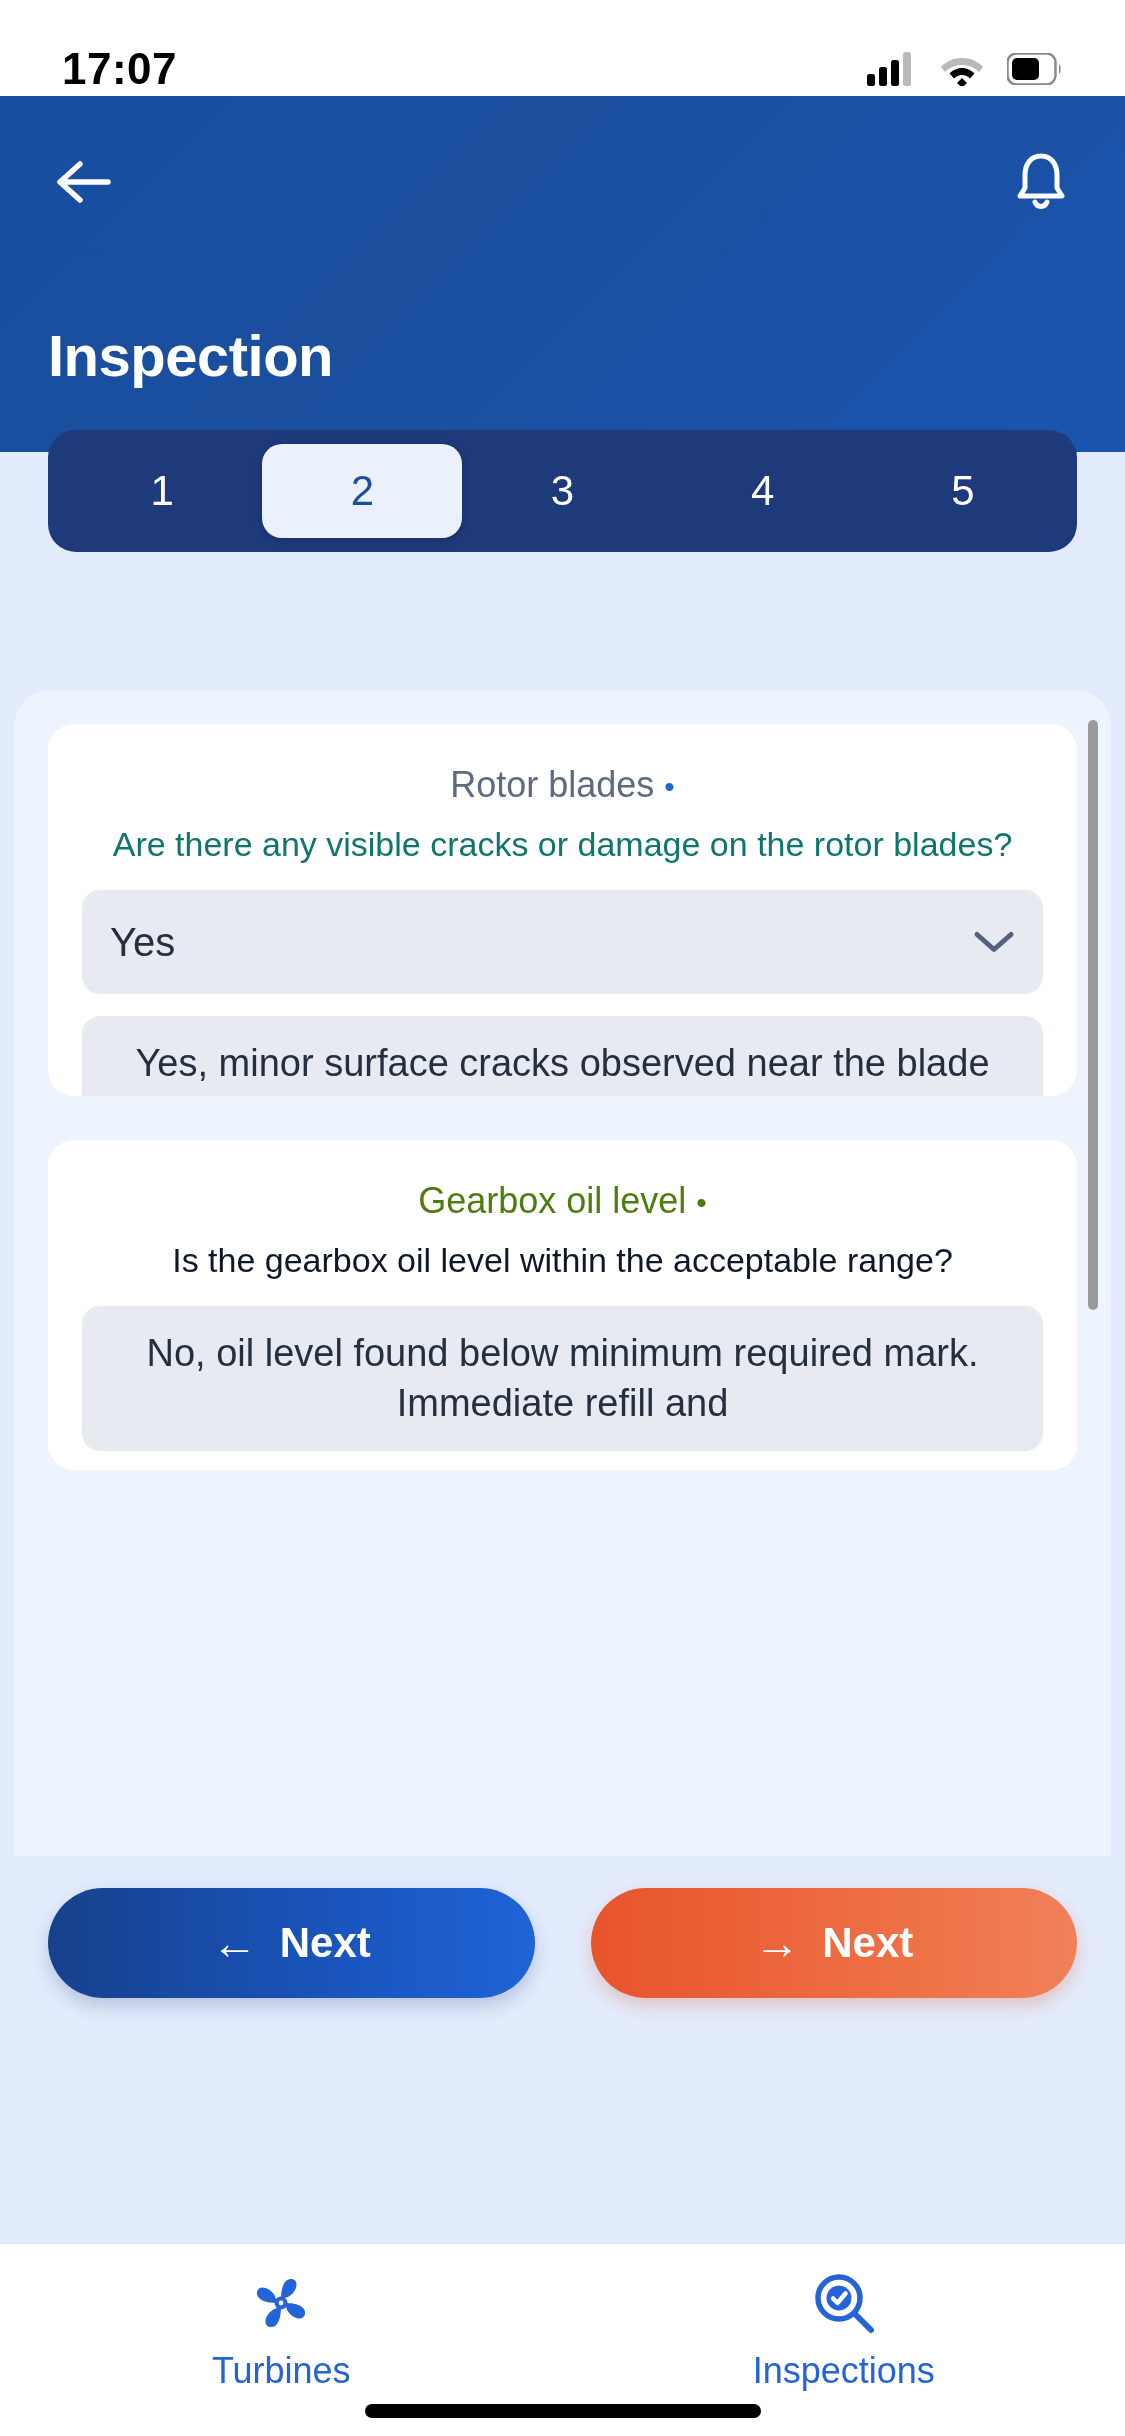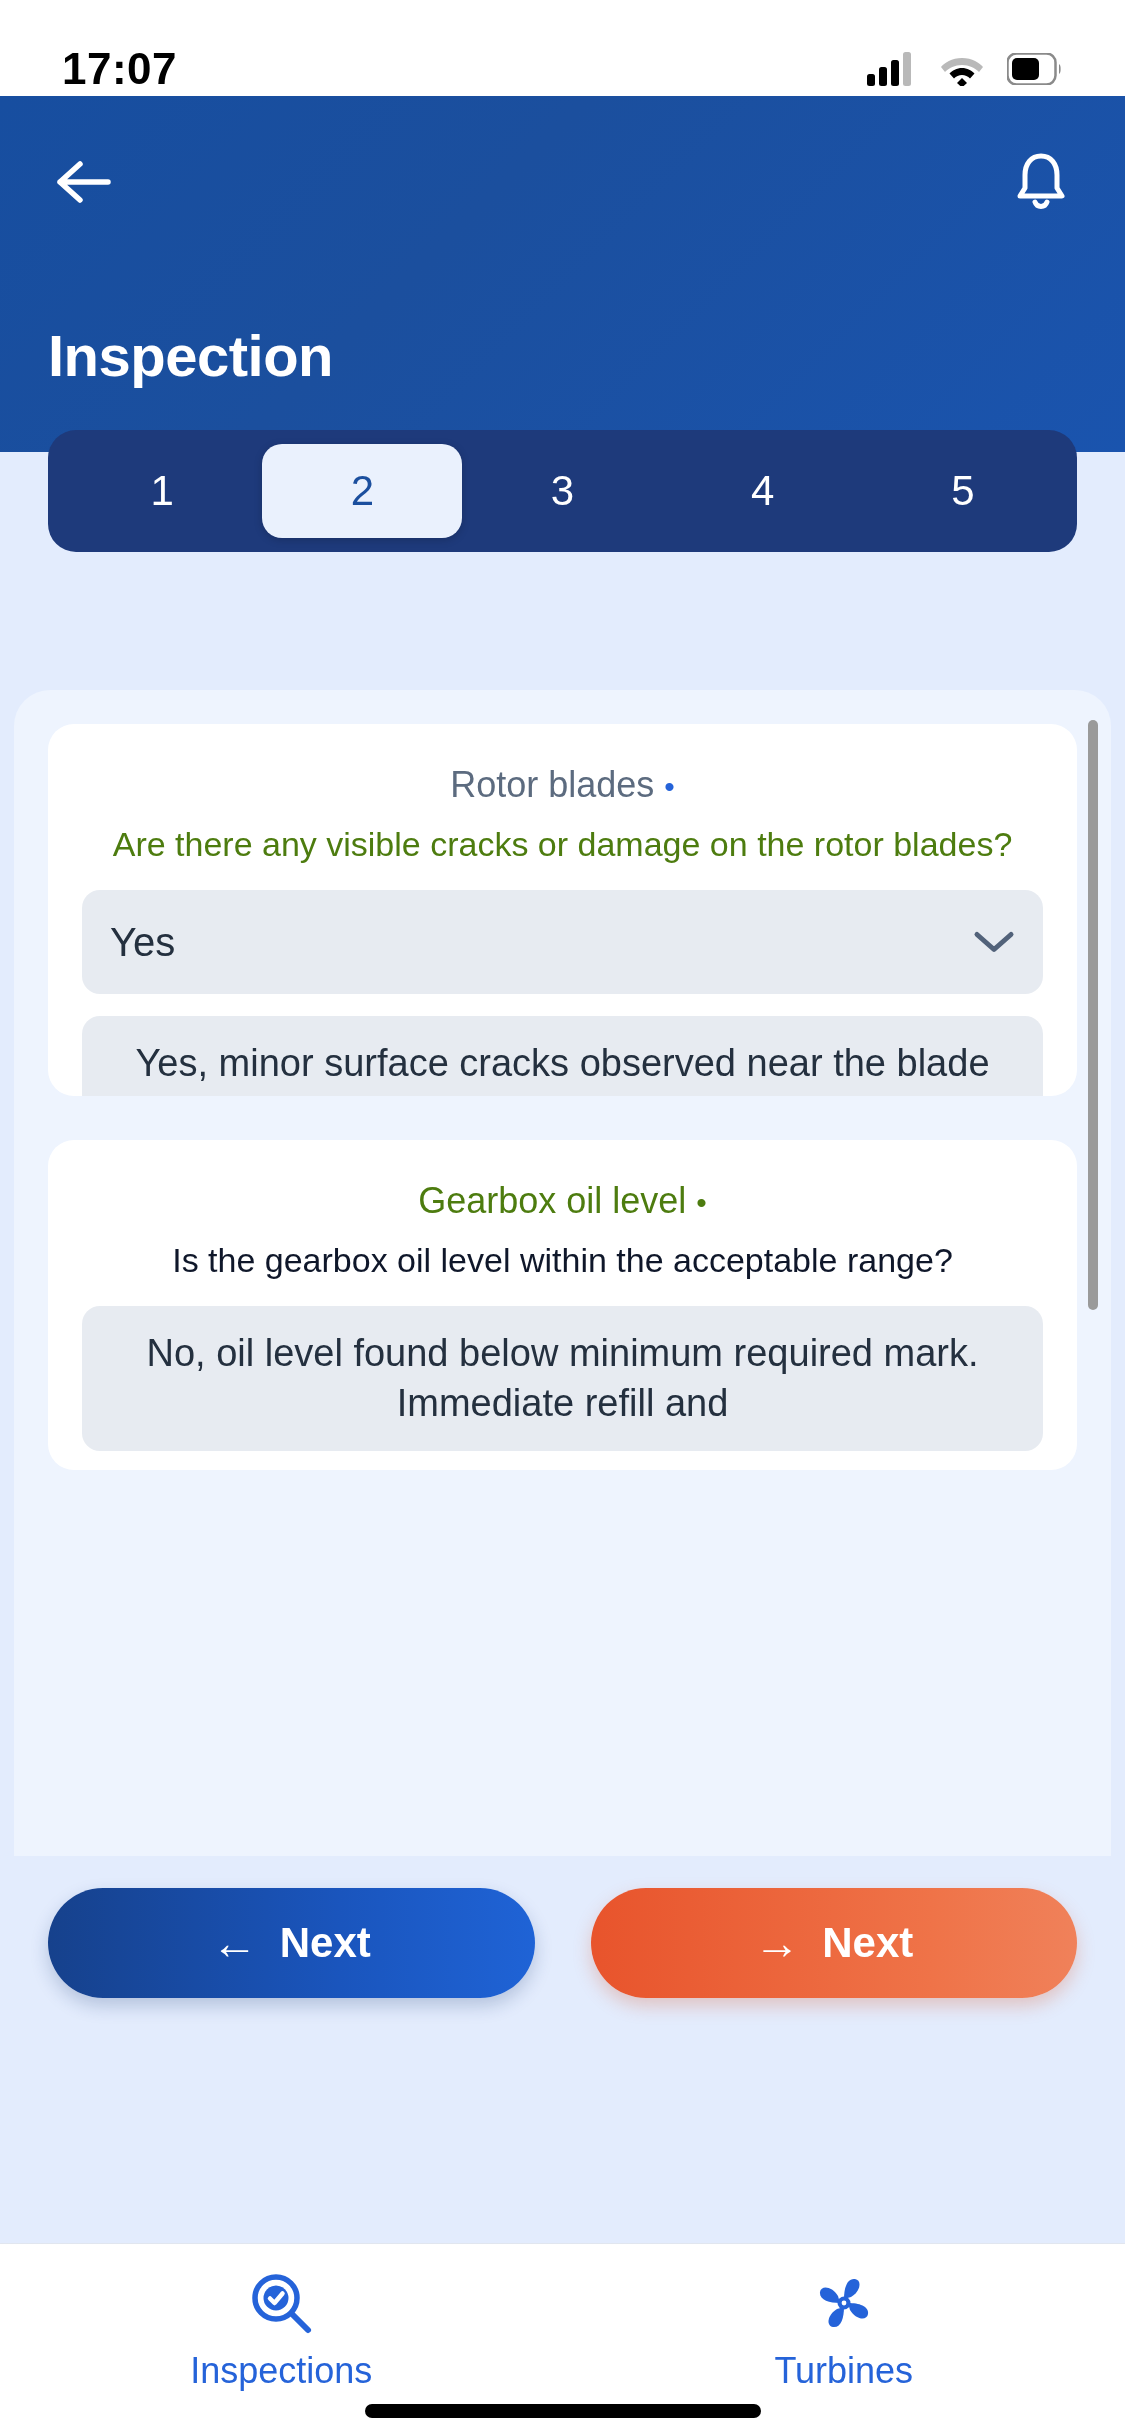--- a/index.html
+++ b/index.html
@@ -66,21 +66,21 @@
     background:#ffffff; border-radius:26px; padding:40px 34px 0 34px;
     margin-bottom:44px; overflow:hidden;text-align:center;
   }
   .card.first { height:372px; }
   .card.second { height:330px; }
 
   .q-label { font-size:36px; margin-bottom:16px; }
   .q-label.muted { color:#5c6b7f; }
   .q-label.accent { color:#4d7c0f; }
   .dot { font-size:30px; }
-  .q-text { font-size:34px; line-height:1.30; color:#4d7c0f; margin-bottom:24px; }
+  .q-text { font-size:34px; line-height:1.30; color:#0f766e; margin-bottom:24px; }
   .q-text.dark { color:#0f172a; }
 
   .select {
     position:relative; background:#e7ebf1; border-radius:18px; height:104px;
     display:flex; align-items:center; padding:0 28px;
     font-size:40px; color:#24303f;
   }
   .chev { position:absolute; right:28px; top:50%; transform:translateY(-50%); }
 
   .answer {
@@ -209,36 +209,36 @@
     </div>
     <div class="nav-btn next">
       <span class="arrow">→</span>
       <span>Next</span>
     </div>
   </div>
 
   <div class="tabbar">
     <div class="tab">
       <svg width="66" height="66" viewBox="0 0 66 66">
-        <circle cx="28" cy="28" r="21" fill="none" stroke="#2563d9" stroke-width="5.5"></circle>
-        <circle cx="28" cy="28" r="12.5" fill="#2563d9"></circle>
-        <path d="M22 28.5 L26.5 33 L34.5 23.5" fill="none" stroke="#ffffff" stroke-width="4.5" stroke-linecap="round" stroke-linejoin="round"></path>
-        <path d="M44 44 L60 60" stroke="#2563d9" stroke-width="6" stroke-linecap="round"></path>
-      </svg>
-      <div class="tab-label">Inspections</div>
-    </div>
-    <div class="tab">
-      <svg width="66" height="66" viewBox="0 0 66 66">
         <g fill="#2563d9">
           <path d="M33 29 C33 18 36 8 44 9 C51 10 50 21 40 27 Z"></path>
           <path d="M37 33 C48 33 58 36 57 44 C56 51 45 50 39 40 Z"></path>
           <path d="M33 37 C33 48 30 58 22 57 C15 56 16 45 26 39 Z"></path>
           <path d="M29 33 C18 33 8 30 9 22 C10 15 21 16 27 26 Z"></path>
         </g>
         <circle cx="33" cy="33" r="6.5" fill="#2563d9"></circle>
         <circle cx="33" cy="33" r="2.4" fill="#ffffff"></circle>
       </svg>
       <div class="tab-label">Turbines</div>
     </div>
+    <div class="tab">
+      <svg width="66" height="66" viewBox="0 0 66 66">
+        <circle cx="28" cy="28" r="21" fill="none" stroke="#2563d9" stroke-width="5.5"></circle>
+        <circle cx="28" cy="28" r="12.5" fill="#2563d9"></circle>
+        <path d="M22 28.5 L26.5 33 L34.5 23.5" fill="none" stroke="#ffffff" stroke-width="4.5" stroke-linecap="round" stroke-linejoin="round"></path>
+        <path d="M44 44 L60 60" stroke="#2563d9" stroke-width="6" stroke-linecap="round"></path>
+      </svg>
+      <div class="tab-label">Inspections</div>
+    </div>
   </div>
 
   <div class="home-indicator"></div>
 </div>
 
 </body></html>

